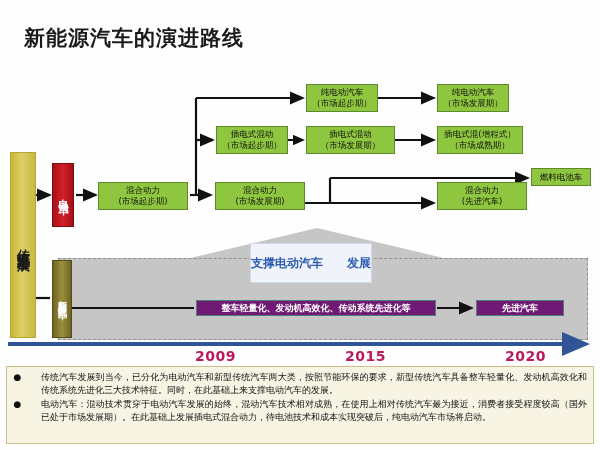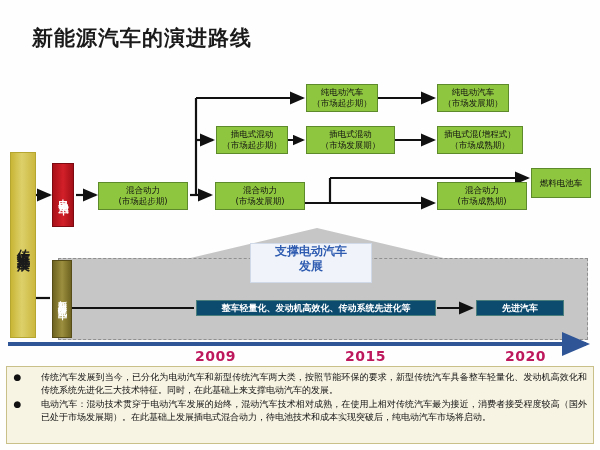--- a/index.html
+++ b/index.html
@@ -6,21 +6,21 @@
   html, body {
     width: 600px; height: 450px;
     background: #ffffff;
     font-family: "DejaVu Sans", "Liberation Sans", sans-serif;
     overflow: hidden;
   }
   #root { position: relative; width: 600px; height: 450px; background:#fefefe; }
 
   
   .title {
-    position: absolute; left: 32px; top: 24px;
+    position: absolute; left: 24px; top: 24px;
     font-size: 21px; font-weight: bold; color: #1a1a1a;
     letter-spacing: 1px;
     white-space: nowrap;
   }
 
   
   .gbox {
     position: absolute;
     background: #8fc63f;
     border: 1px solid #5d8a2a;
@@ -72,27 +72,27 @@
     position: absolute;
     left: 182px; top: 228px; width: 270px; height: 32px;
     background: #c6c6c6;
     clip-path: polygon(50% 0%, 100% 100%, 0% 100%);
   }
   .supportbox {
     position: absolute;
     left: 250px; top: 243px; width: 122px; height: 40px;
     background: #f0f4fa;
     border: 1px solid #cfd9e8;
-    display:flex; align-items:center; justify-content:flex-start;
+    display:flex; align-items:center; justify-content:space-between;
     color: #2e5bb0; font-weight: bold; font-size: 12px;
-    line-height: 1.25; text-align: center; flex-direction: column;
+    line-height: 1.25; text-align: center;
   }
   .tealbox {
     position: absolute;
-    background: #0c4a6e;
+    background: #701a75;
     border: 1px solid #4a7e7c;
     color: #ffffff; font-size: 9px; font-weight: bold;
     display:flex; align-items:center; justify-content:center;
     white-space: nowrap;
   }
   .year {
     position: absolute;
     top: 348px;
     font-size: 14px; font-weight: bold; color: #be185d;
     letter-spacing: 0.5px;
@@ -216,24 +216,24 @@
     <span>(市场起步期)</span>
   </div>
 
   <div class="gbox" style="left:215px; top:182px; width:90px; height:28px;">
     <span>混合动力</span>
     <span>(市场发展期)</span>
   </div>
 
   <div class="gbox" style="left:437px; top:182px; width:90px; height:28px;">
     <span>混合动力</span>
-    <span>(市场成熟期)</span>
-  </div>
-
-  <div class="gbox" style="left:531px; top:168px; width:60px; height:30px;">
+    <span>(先进汽车)</span>
+  </div>
+
+  <div class="gbox" style="left:531px; top:168px; width:60px; height:18px;">
     <span>燃料电池车</span>
   </div>
 
   <div class="year" style="left:195px;">2009</div>
   <div class="year" style="left:345px;">2015</div>
   <div class="year" style="left:505px;">2020</div>
 
   <div class="notes">
     <div class="note-row">
       <div class="bullet">●</div>

